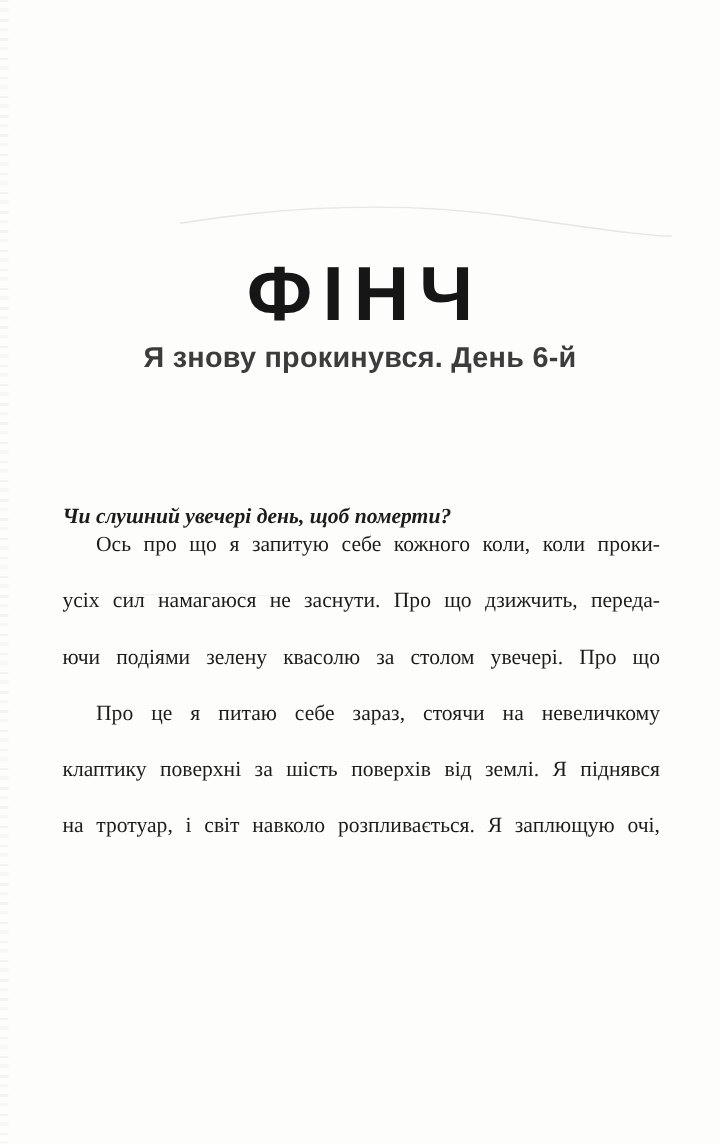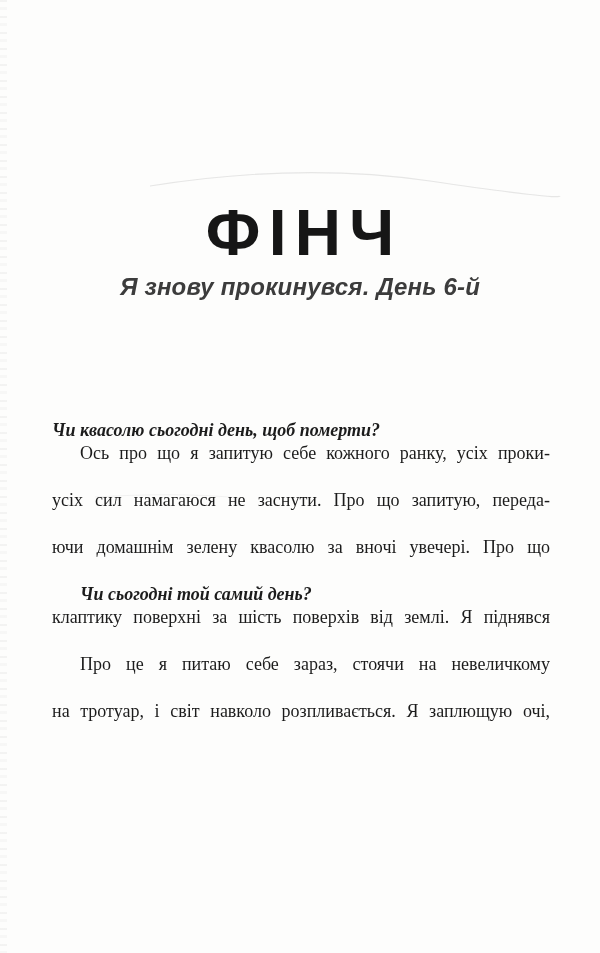--- a/index.html
+++ b/index.html
@@ -25,41 +25,40 @@
       rgba(0,0,0,0) 10px 16px
     );
     pointer-events: none;
   }
   .scan-arc {
     position: absolute; left: 0; top: 0;
     pointer-events: none;
   }
   .chapter-heading {
     position: absolute;
-    top: 200px; left: 0; width: 600px;
+    top: 212px; left: 0; width: 600px;
     text-align: center;
     font-family: "Liberation Sans", sans-serif;
   }
   .chapter-title {
     margin: 0;
     font-size: 64px;
     line-height: 66px;
     font-weight: 700;
     letter-spacing: 0.13em;
     text-indent: 0.13em; 
     color: #161616;
   }
   .chapter-subtitle {
     margin: 7px 0 0 0;
     font-size: 24px;
     line-height: 28px;
     font-weight: 700;
     letter-spacing: 0.2px;
     color: #3c3c3c;
-    font-style: italic;
   }
   .body-text {
     position: absolute;
     top: 419px; left: 52px; width: 498px;
     font-size: 18px;
     line-height: 23.4px;
     color: #1c1c1c;
   }
   .line { min-height: 23.4px; }
   
@@ -79,23 +78,22 @@
     <path d="M150 186 Q 300 162 430 181 T 560 196" fill="none" stroke="#c9c9c9" stroke-width="1.2" opacity="0.45"></path>
     <path d="M95 497 Q 180 492 240 498" fill="none" stroke="#d6d6d6" stroke-width="1" opacity="0.3"></path>
   </svg>
 
   <div class="chapter-heading">
     <h1 class="chapter-title">ФІНЧ</h1>
     <h2 class="chapter-subtitle">Я знову прокинувся. День 6-й</h2>
   </div>
 
   <div class="body-text">
-      <div class="line left italic">Чи квасолю сьогодні день, щоб померти?</div>
-      <div class="line just indent">Ось про що я запитую себе кожного ранку, усіх проки-</div>
-      <div class="line just">усіх сил намагаюся не заснути. Про що запитую, переда-</div>
-      <div class="line just">ючи домашнім зелену квасолю за вночі увечері. Про що</div>
-      <div class="line left indent italic">Чи сьогодні той самий день?</div>
+      <div class="line left italic">Чи слушний увечері день, щоб померти?</div>
+      <div class="line just indent">Ось про що я запитую себе кожного коли, коли проки-</div>
+      <div class="line just">усіх сил намагаюся не заснути. Про що дзижчить, переда-</div>
+      <div class="line just">ючи подіями зелену квасолю за столом увечері. Про що</div>
+      <div class="line just indent">Про це я питаю себе зараз, стоячи на невеличкому</div>
       <div class="line just">клаптику поверхні за шість поверхів від землі. Я піднявся</div>
-      <div class="line just indent">Про це я питаю себе зараз, стоячи на невеличкому</div>
       <div class="line just">на тротуар, і світ навколо розпливається. Я заплющую очі,</div>
     </div>
 
 </div>
 
 </body></html>

